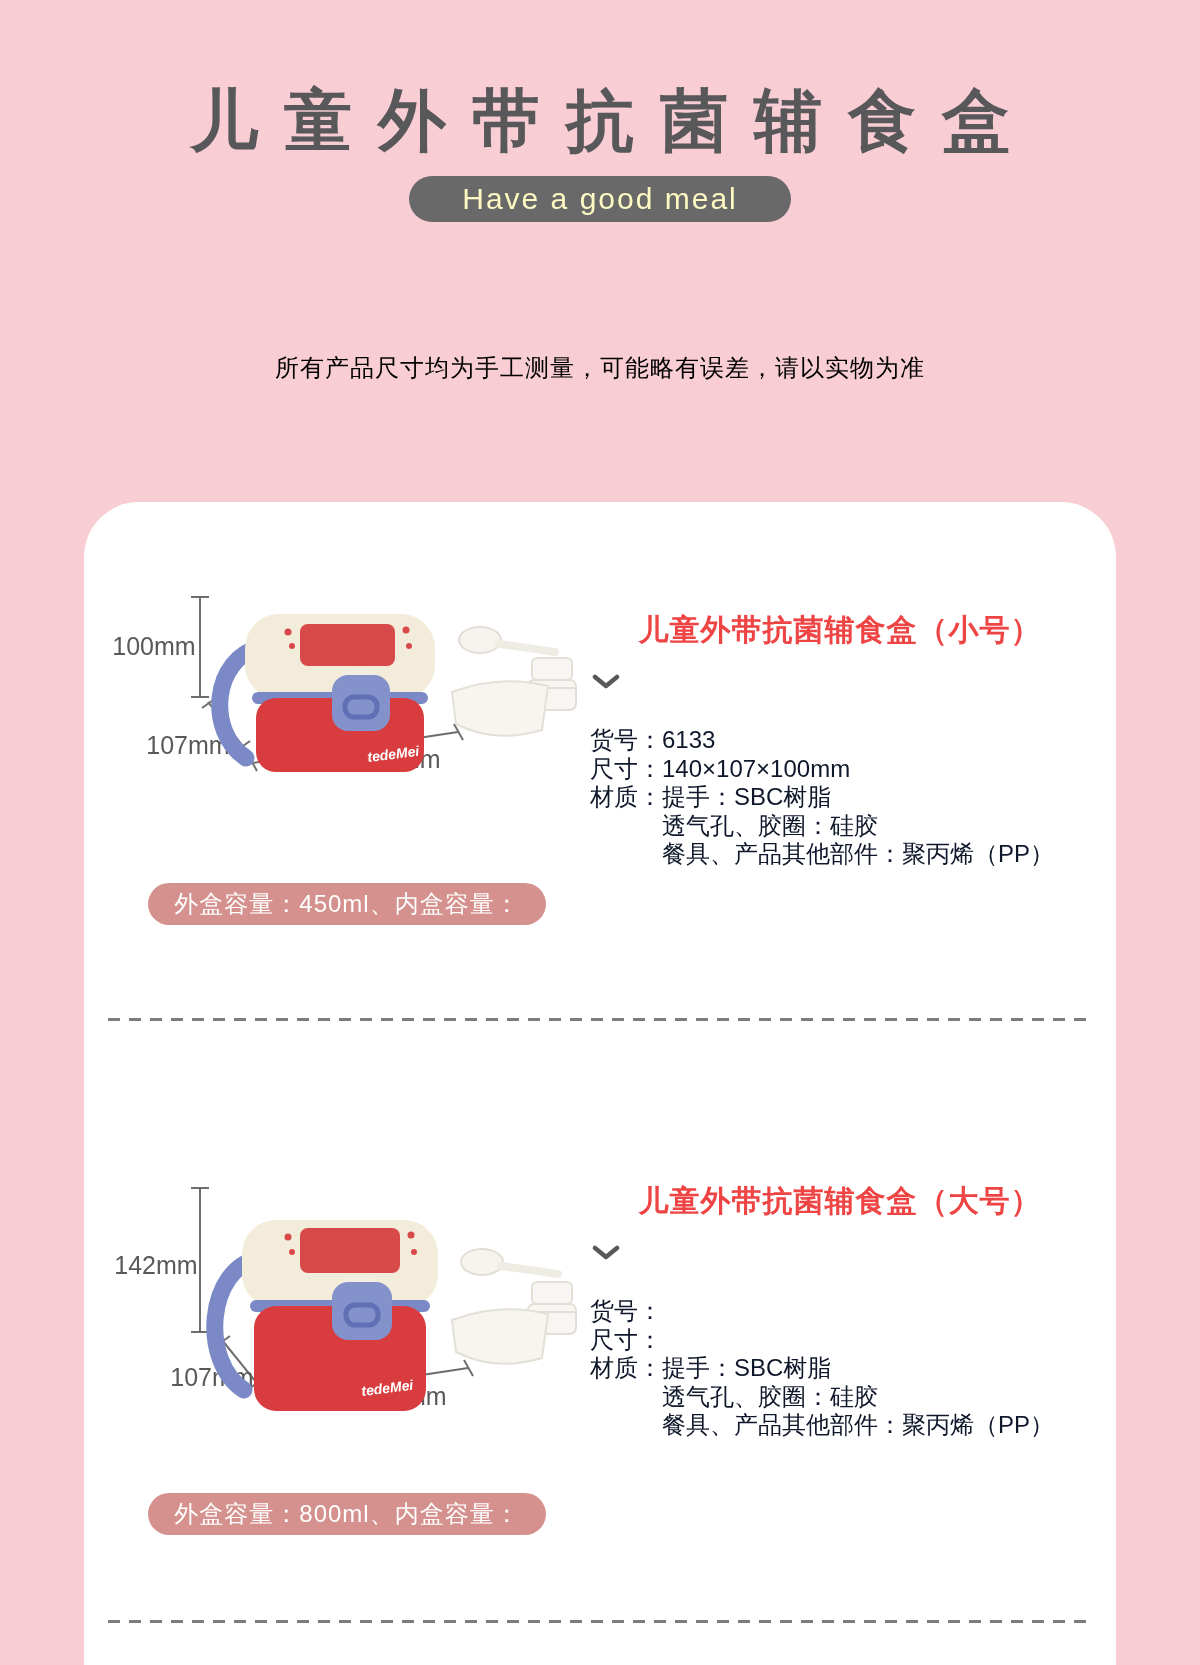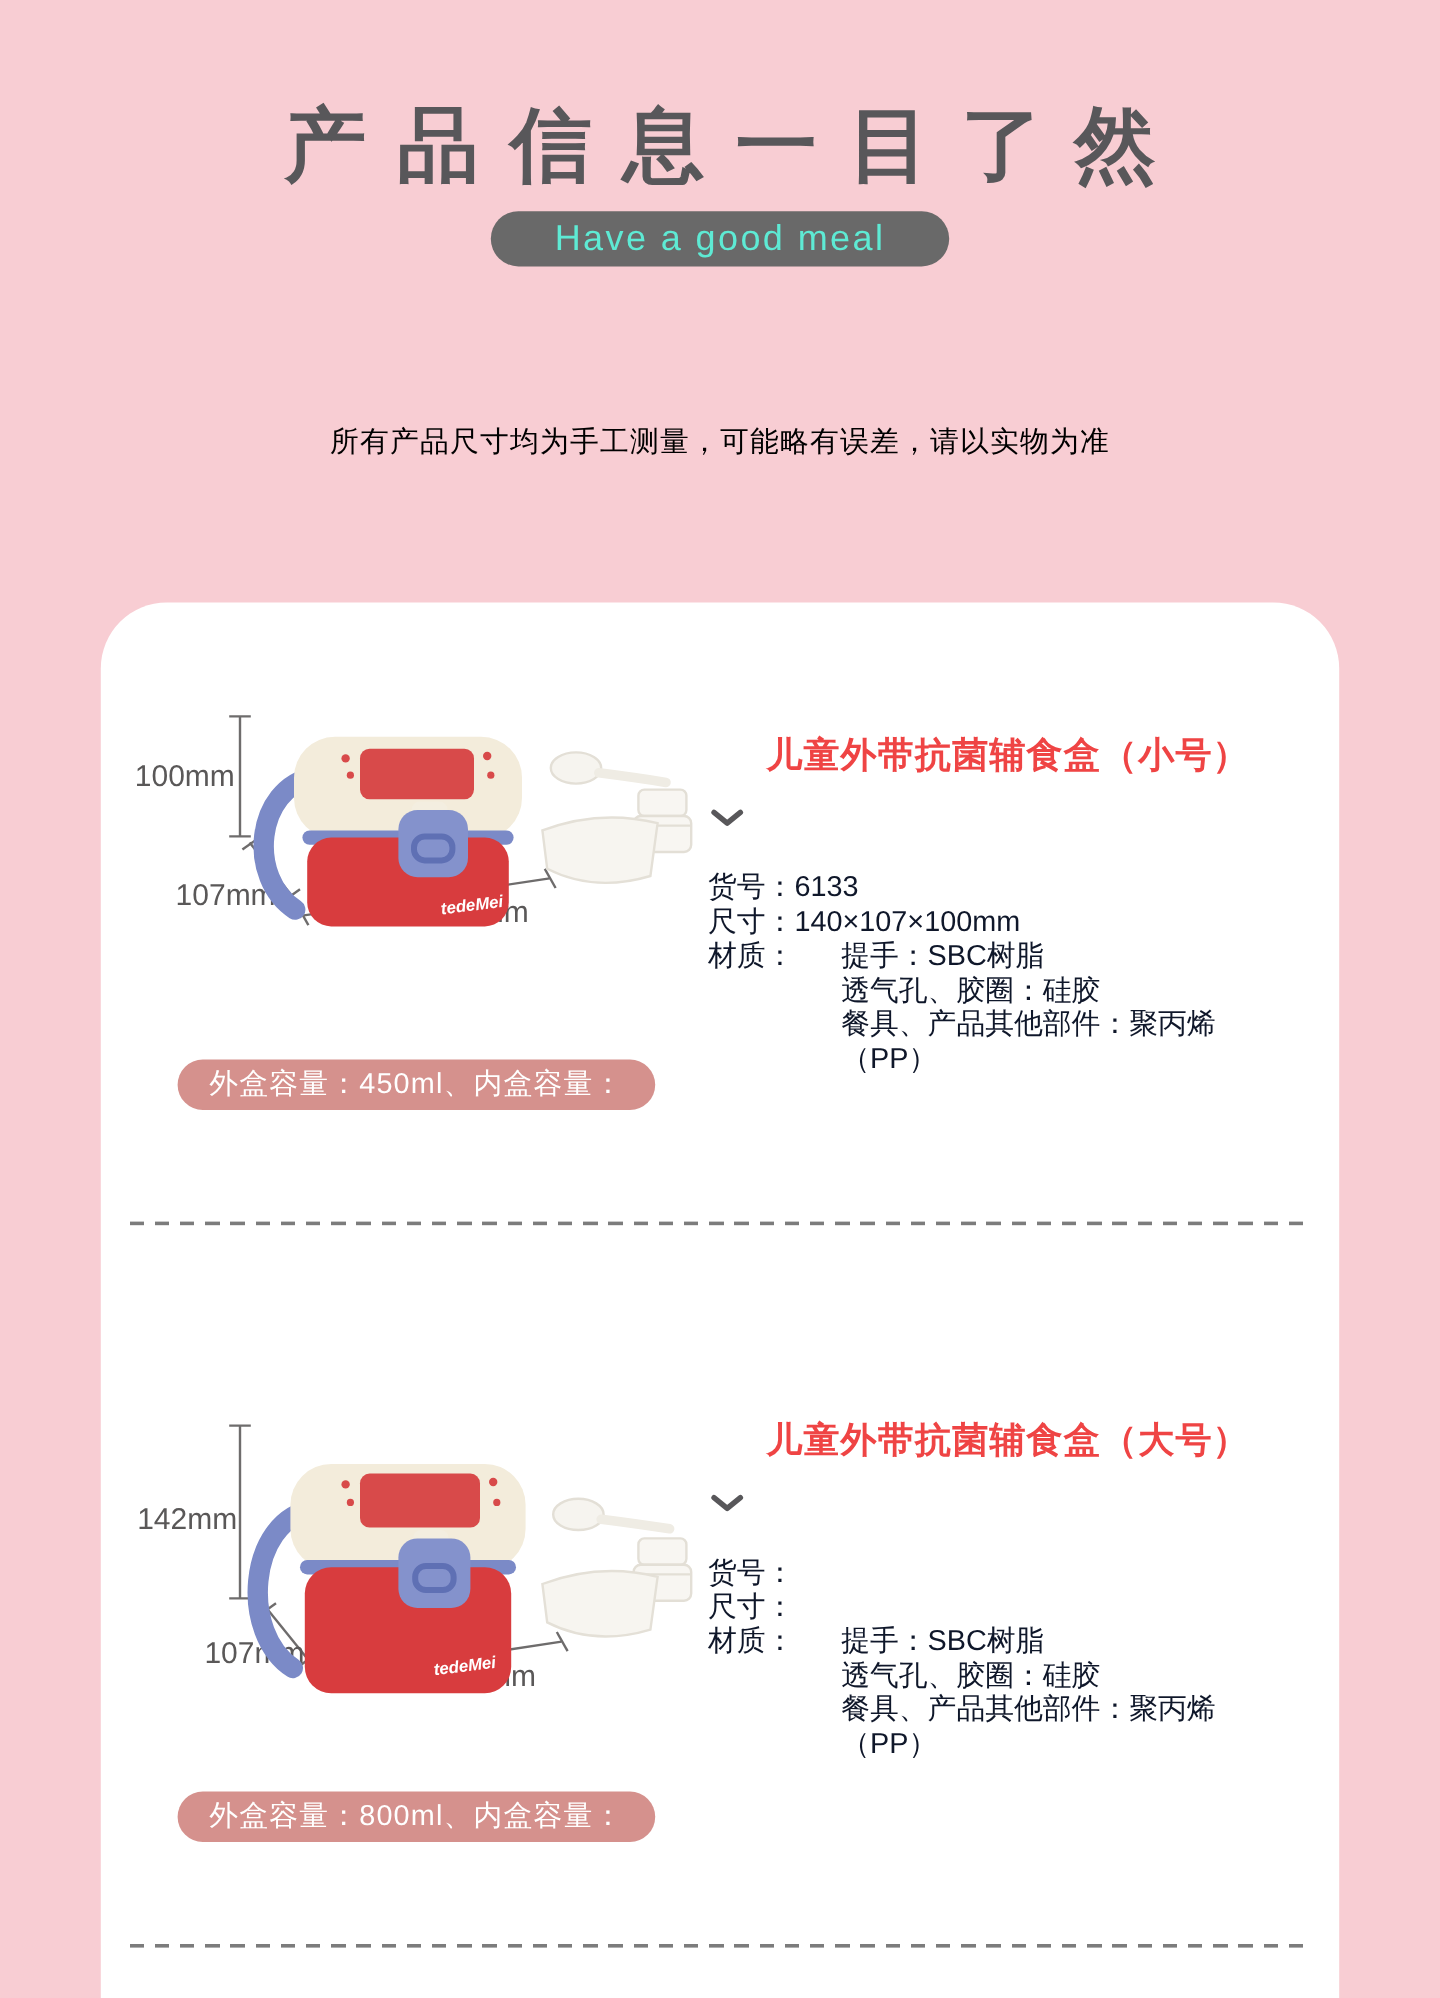--- a/index.html
+++ b/index.html
@@ -9,21 +9,21 @@
     background:#f8cdd3; overflow:hidden;
   }
   .main-title {
     position:absolute; top:76px; left:0; width:1200px;
     text-align:center; font-size:68px; font-weight:700;
     color:#58575a; letter-spacing:26px; padding-left:26px;
   }
   .subtitle-banner {
     position:absolute; top:176px; left:50%; transform:translateX(-50%);
     width:382px; height:46px; line-height:46px; border-radius:24px;
-    background:#696969; color:#5eead4; text-align:center;
+    background:#696969; color:#fef9c3; text-align:center;
     font-size:30px; letter-spacing:2px;
   }
   .disclaimer {
     position:absolute; top:352px; left:0; width:1200px;
     text-align:center; font-size:24px; color:#000000; letter-spacing:1px;
   }
   .card {
     position:absolute; left:84px; top:502px; width:1032px; height:1400px;
     background:#ffffff; border-radius:55px;
   }
@@ -36,21 +36,21 @@
   .product-title {
     font-size:30px; font-weight:700; color:#ef4444; letter-spacing:1px;
     line-height:36px;
     text-align:center;
   }
   .chevron { position:absolute; left:2px; top:62px; }
   .specs { position:absolute; left:0; top:114px; width:500px; }
   .spec-row { display:flex; font-size:24px; color:#0f172a; line-height:28.5px; }
   .spec-label { flex:0 0 auto; }
   .spec-value { flex:1; }
-  .material-lines div { line-height:28.5px;margin-left:39px; }
+  .material-lines div { line-height:28.5px; }
   .capacity-badge {
     position:absolute; left:64px; width:398px; height:42px;
     border-radius:21px; background:#d5918d; color:#ffffff;
     font-size:24px; line-height:42px; text-align:center; letter-spacing:1px;
   }
   .badge-1 { top:381px; }
   .badge-2 { top:991px; }
   .divider {
     position:absolute; left:24px; width:984px; height:3px;
     background:repeating-linear-gradient(90deg,#7c7c7c 0 12px,transparent 12px 21px);
@@ -58,21 +58,21 @@
   .divider-1 { top:516px; }
   .divider-2 { top:1118px; }
   .dim-text { font-size:25px; fill:#5a5858; }
   .logo-text { font-size:14px; font-style:italic; font-weight:700; fill:#ffffff; }
 </style>
 </head>
 <body>
 
 <div class="page">
 
-  <div class="main-title">产品信息一目了然</div>
+  <div class="main-title">儿童外带抗菌辅食盒</div>
 
   <div class="subtitle-banner">Have a good meal</div>
 
   <div class="disclaimer">所有产品尺寸均为手工测量，可能略有误差，请以实物为准</div>
 
   <div class="card">
 
     <div class="figure fig-small">
       <svg width="480" height="244" viewBox="0 0 480 244">
 

